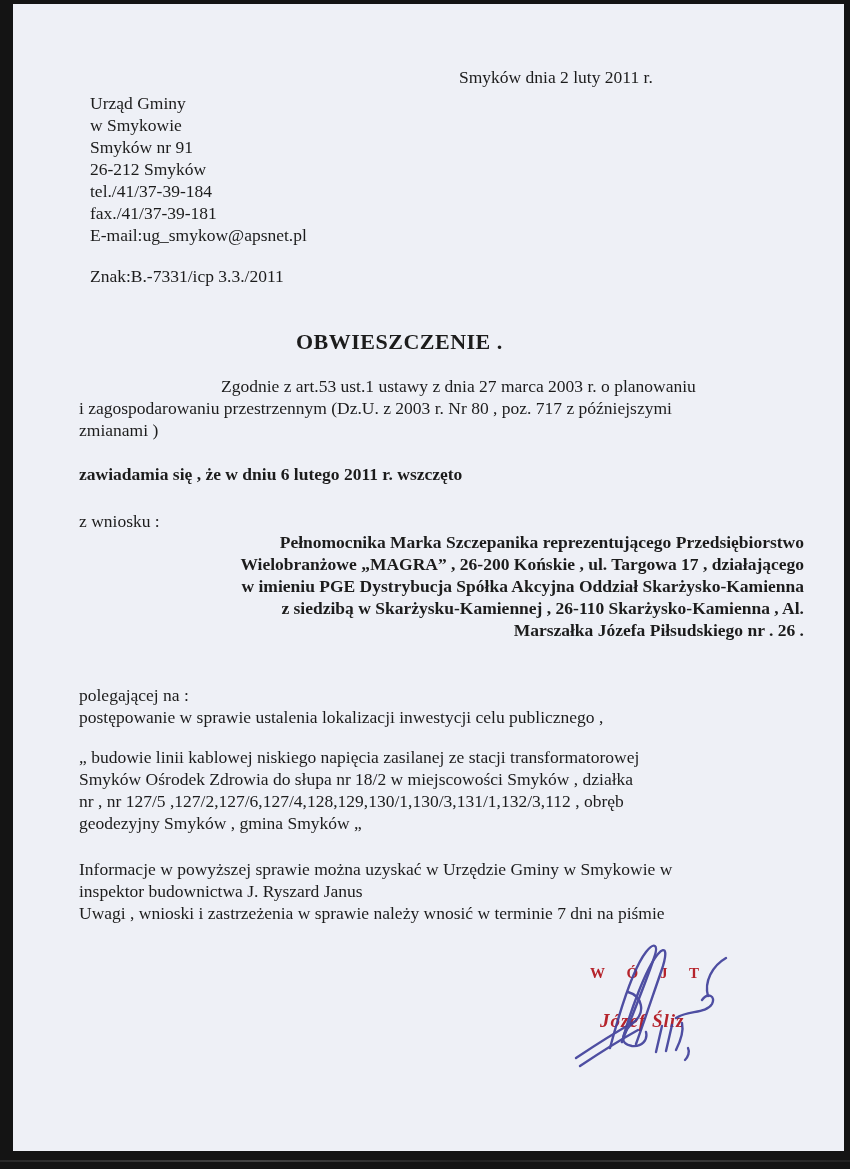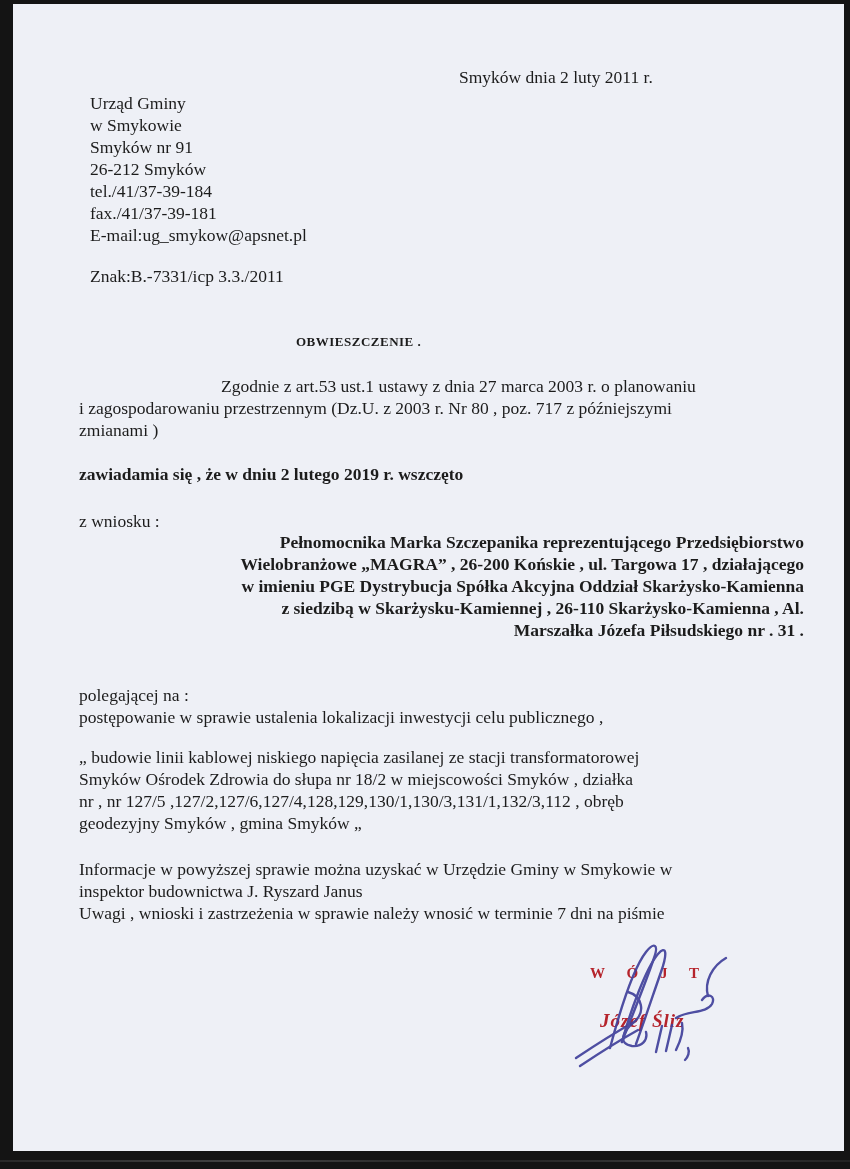--- a/index.html
+++ b/index.html
@@ -17,21 +17,21 @@
   .page{
     position:absolute;left:13px;top:4px;width:831px;height:1147px;
     background:#eef0f6;
     color:#1c1c1c;
     font-size:17.5px;line-height:22px;
   }
   .page-inner{position:relative;width:100%;height:100%;}
   .dateline{position:absolute;left:446px;top:62px;white-space:nowrap;}
   .sender{position:absolute;left:77px;top:88px;}
   .reference{position:absolute;left:77px;top:261px;white-space:nowrap;}
-  .doc-title{position:absolute;left:283px;top:327px;font-weight:bold;font-size:13px;letter-spacing:.5px;white-space:nowrap;}
+  .doc-title{position:absolute;left:283px;top:327px;font-weight:bold;font-size:22px;letter-spacing:.5px;white-space:nowrap;}
   .block{position:absolute;left:66px;right:40px;}
   .legal{top:371px;}
   .legal .indent{padding-left:142px;}
   .notice{top:459px;font-weight:bold;}
   .request-intro{top:506px;}
   .applicant{top:527px;font-weight:bold;text-align:right;}
   .proceeding{top:680px;}
   .investment{top:742px;font-weight:normal;}
   .info{top:854px;}
   .line{white-space:nowrap;}
@@ -67,30 +67,30 @@
     <div class="reference">Znak:B.-7331/icp 3.3./2011</div>
 
     <div class="doc-title">OBWIESZCZENIE .</div>
 
     <div class="block legal">
       <div class="line indent">Zgodnie z art.53 ust.1 ustawy z dnia 27 marca 2003 r. o planowaniu</div>
       <div class="line">i zagospodarowaniu przestrzennym (Dz.U. z 2003 r. Nr 80 , poz. 717 z późniejszymi</div>
       <div class="line">zmianami )</div>
     </div>
 
-    <div class="block notice">zawiadamia się  , że w dniu 2 lutego  2019 r. wszczęto</div>
+    <div class="block notice">zawiadamia się  , że w dniu 6 lutego  2011 r. wszczęto</div>
 
     <div class="block request-intro">z wniosku :</div>
 
     <div class="block applicant">
       <div class="line">Pełnomocnika Marka Szczepanika reprezentującego Przedsiębiorstwo</div>
       <div class="line">Wielobranżowe „MAGRA” , 26-200 Końskie , ul. Targowa 17 , działającego</div>
       <div class="line">w imieniu PGE Dystrybucja Spółka Akcyjna Oddział Skarżysko-Kamienna</div>
       <div class="line">z siedzibą w Skarżysku-Kamiennej , 26-110 Skarżysko-Kamienna , Al.</div>
-      <div class="line">Marszałka Józefa Piłsudskiego  nr . 31 .</div>
+      <div class="line">Marszałka Józefa Piłsudskiego  nr . 26 .</div>
     </div>
 
     <div class="block proceeding">
       <div class="line">polegającej na :</div>
       <div class="line">postępowanie w sprawie ustalenia lokalizacji inwestycji celu publicznego ,</div>
     </div>
 
     <div class="block investment">
       <div class="line">„ budowie linii kablowej niskiego napięcia zasilanej ze stacji transformatorowej</div>
       <div class="line">Smyków Ośrodek Zdrowia do słupa nr 18/2 w miejscowości Smyków , działka</div>

